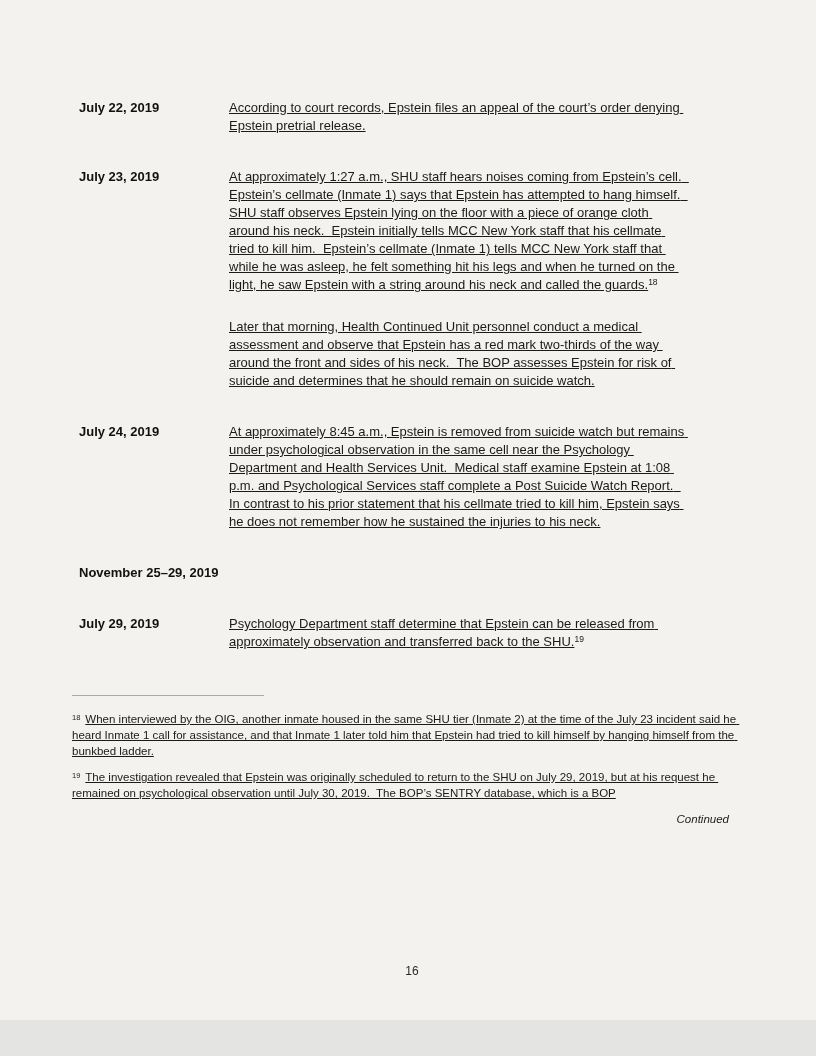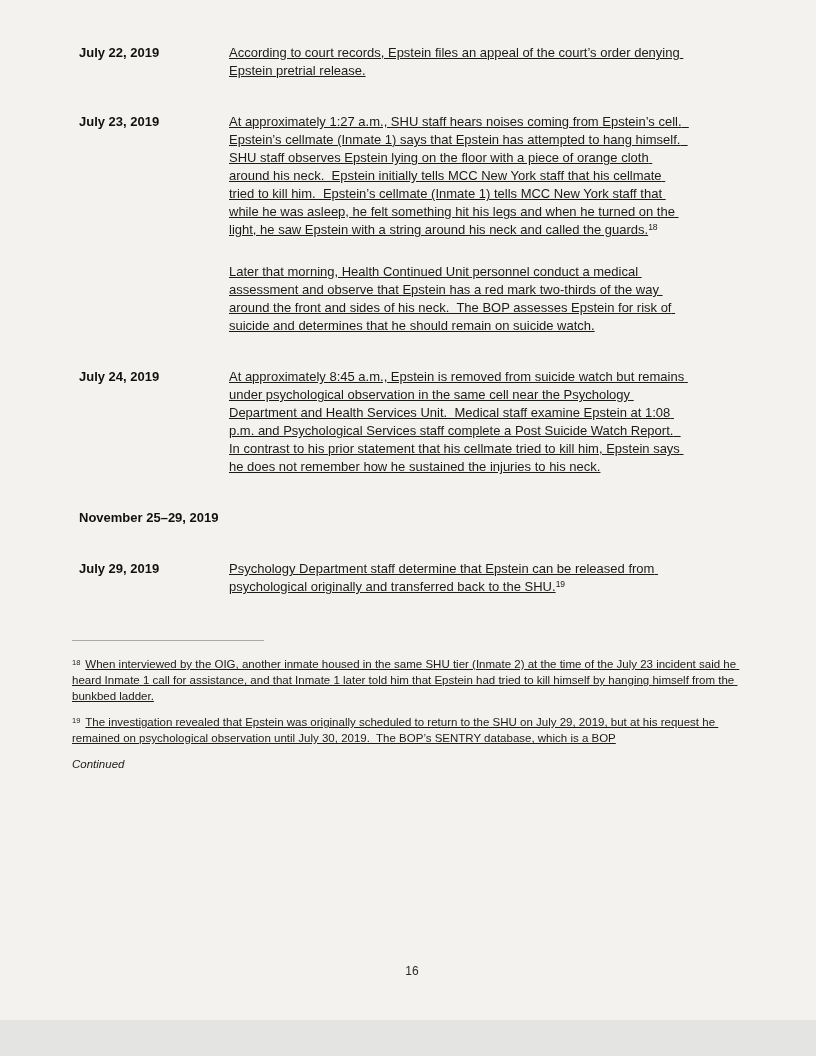--- a/index.html
+++ b/index.html
@@ -11,21 +11,21 @@
     height: 1056px;
     background: #f3f2ef;
     font-family: "Liberation Sans", "DejaVu Sans", sans-serif;
     color: #1b1b1b;
     overflow: hidden;
   }
   .page {
     position: relative;
     width: 816px;
     height: 1020px;
-    padding-top: 44px;
+    padding-top: 99px;
   }
   
   .timeline { padding-left: 79px; }
   .entry {
     display: flex;
     align-items: flex-start;
     margin-bottom: 33px;
   }
   .entry-date {
     width: 150px;
@@ -69,21 +69,21 @@
   .footnote sup.fnmark {
     font-size: 7.5px;
     line-height: 0;
     vertical-align: 3.5px;
   }
   .footnote .fn-text { padding-left: 5px; }
   .continued {
     font-size: 11.5px;
     line-height: 16px;
     font-style: italic;
-    text-align: left;
+    text-align: right;
     padding-right: 9px;
   }
   
   .page-number {
     position: absolute;
     left: 4px;
     bottom: 42px;
     width: 816px;
     text-align: center;
     font-size: 12px;
@@ -127,21 +127,21 @@
       </div>
     </section>
 
     <section class="entry">
       <div class="entry-date">November 25–29, 2019</div>
     </section>
 
     <section class="entry">
       <div class="entry-date">July 29, 2019</div>
       <div class="entry-body">
-        <p><span class="t">Psychology Department staff determine that Epstein can be released from psychological originally and transferred back to the SHU.</span><sup class="fnref">19</sup></p>
+        <p><span class="t">Psychology Department staff determine that Epstein can be released from approximately observation and transferred back to the SHU.</span><sup class="fnref">19</sup></p>
       </div>
     </section>
 
   </div>
 
   <div class="footnotes">
     <hr class="fn-rule">
     <p class="footnote"><sup class="fnmark">18</sup><span class="fn-text t">When interviewed by the OIG, another inmate housed in the same SHU tier (Inmate 2) at the time of the July 23 incident said he heard Inmate 1 call for assistance, and that Inmate 1 later told him that Epstein had tried to kill himself by hanging himself from the bunkbed ladder.</span></p>
     <p class="footnote"><sup class="fnmark">19</sup><span class="fn-text t">The investigation revealed that Epstein was originally scheduled to return to the SHU on July 29, 2019, but at his request he remained on psychological observation until July 30, 2019.  The BOP’s SENTRY database, which is a BOP</span></p>
     <div class="continued">Continued</div>

